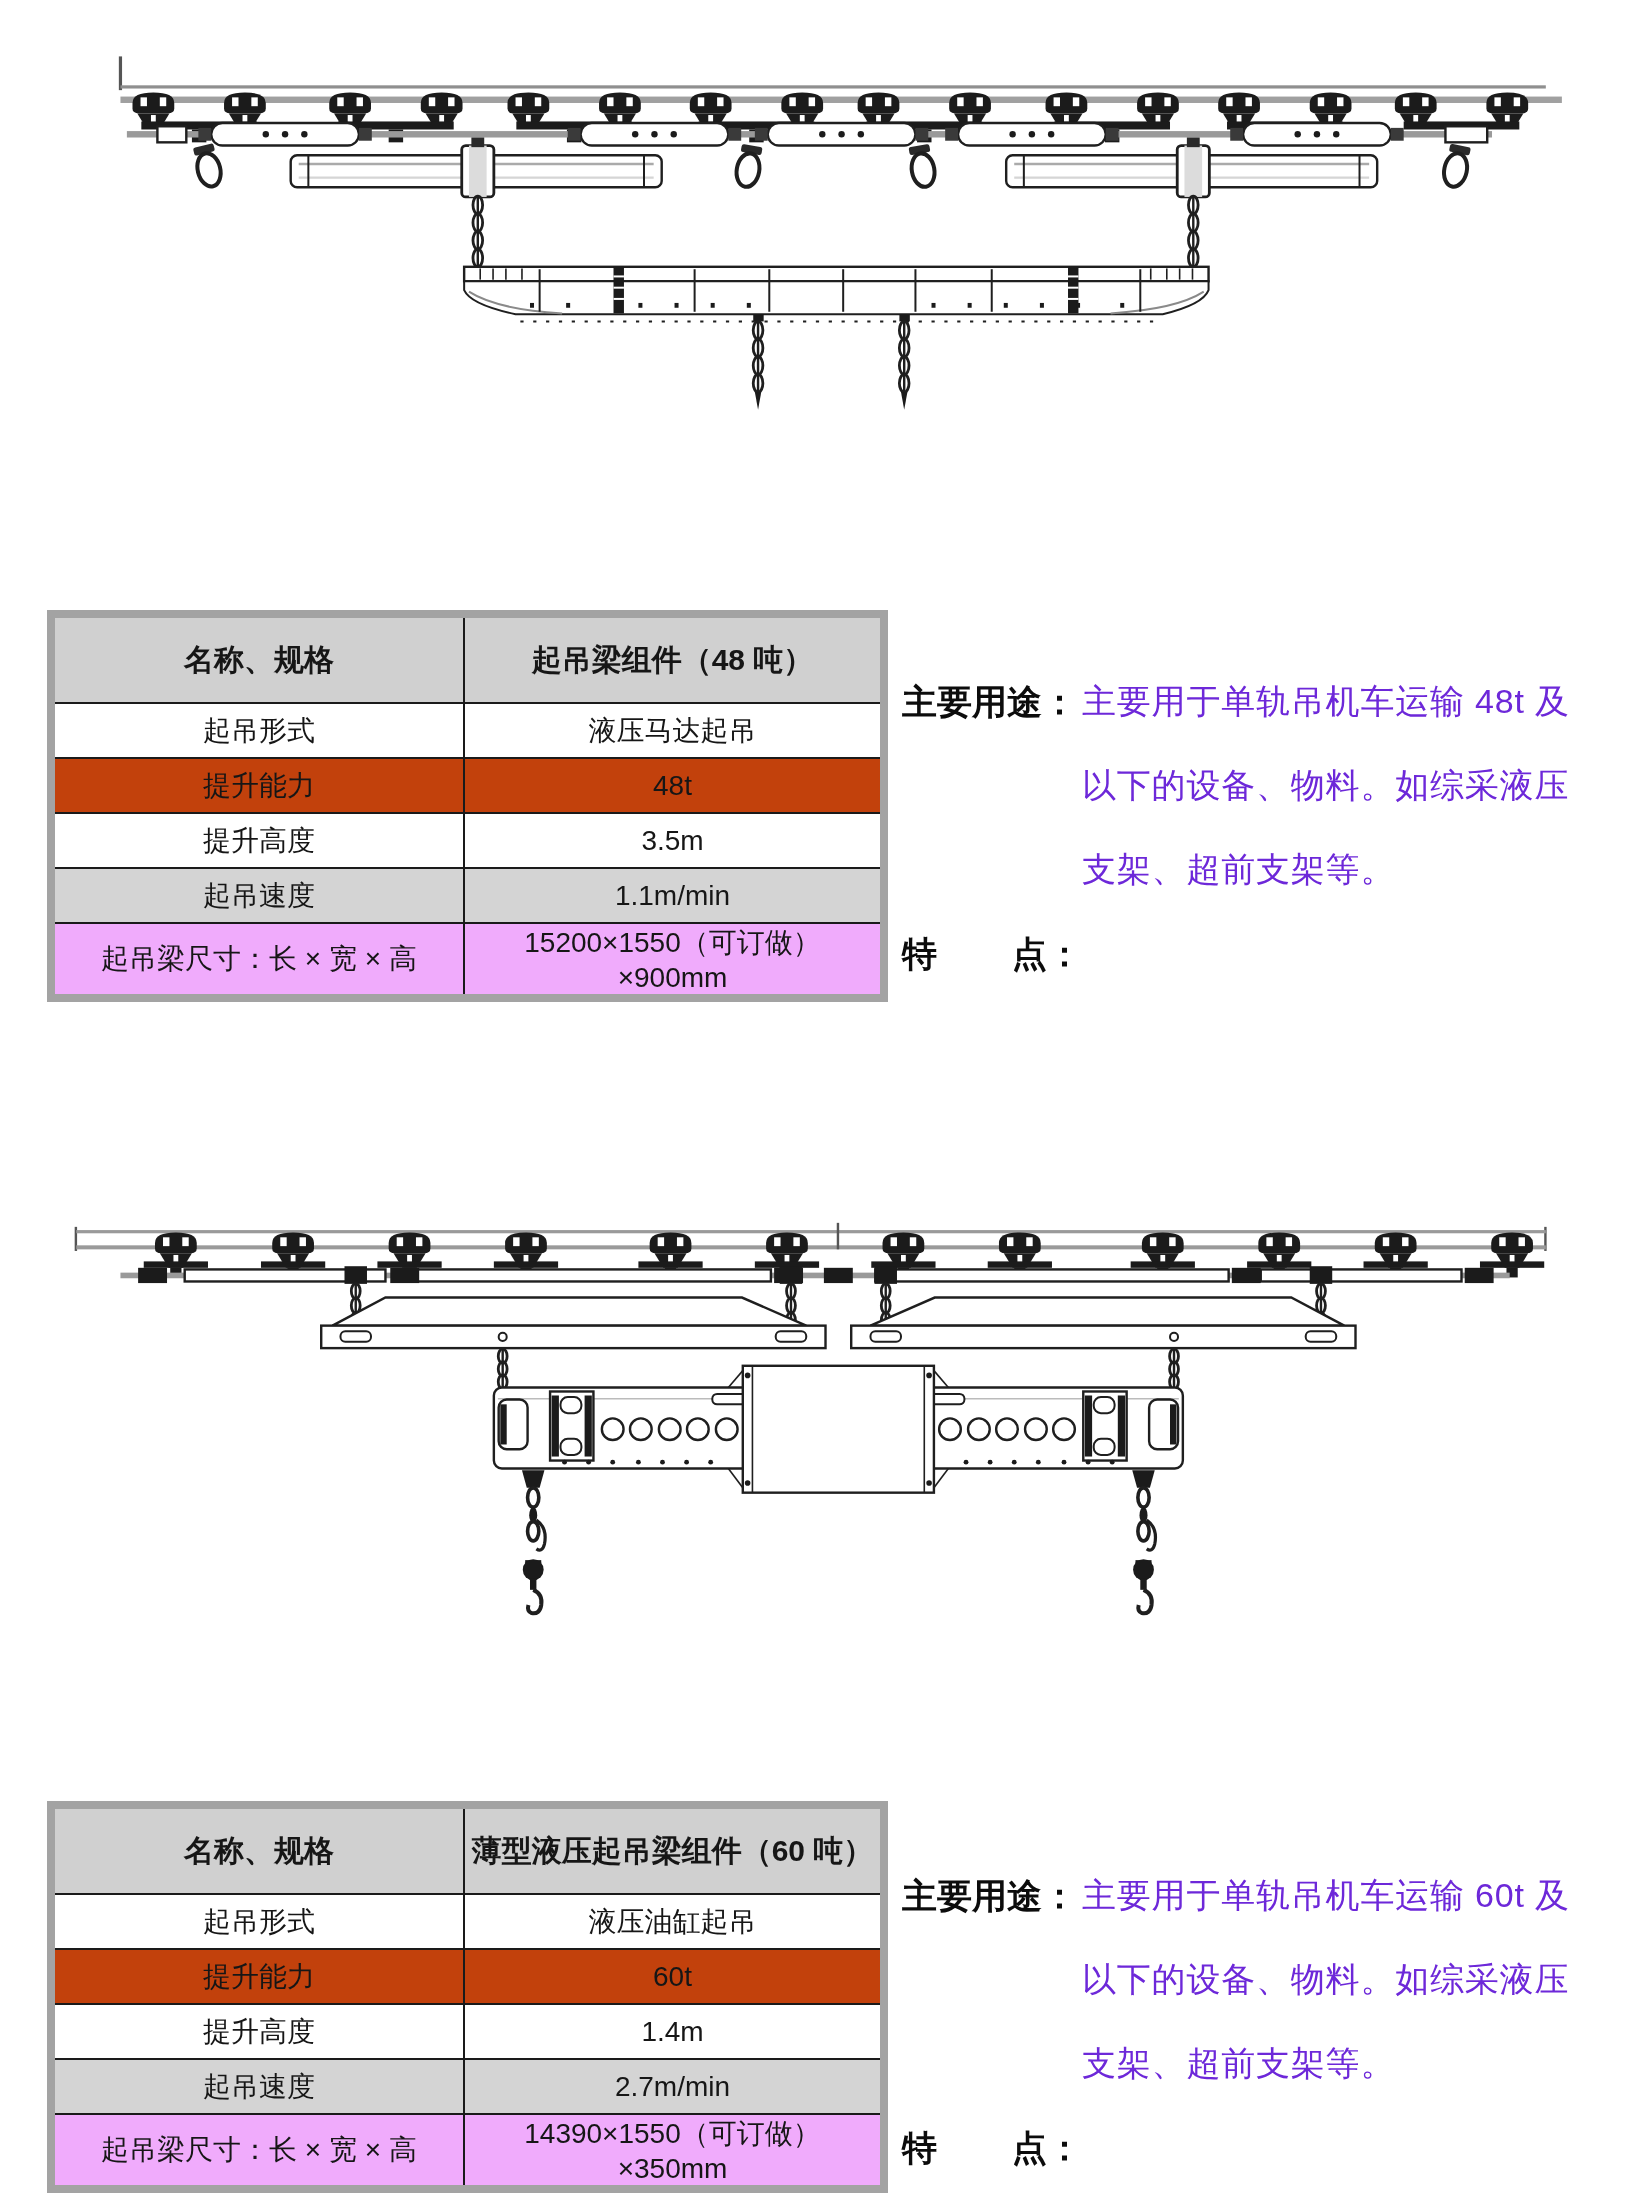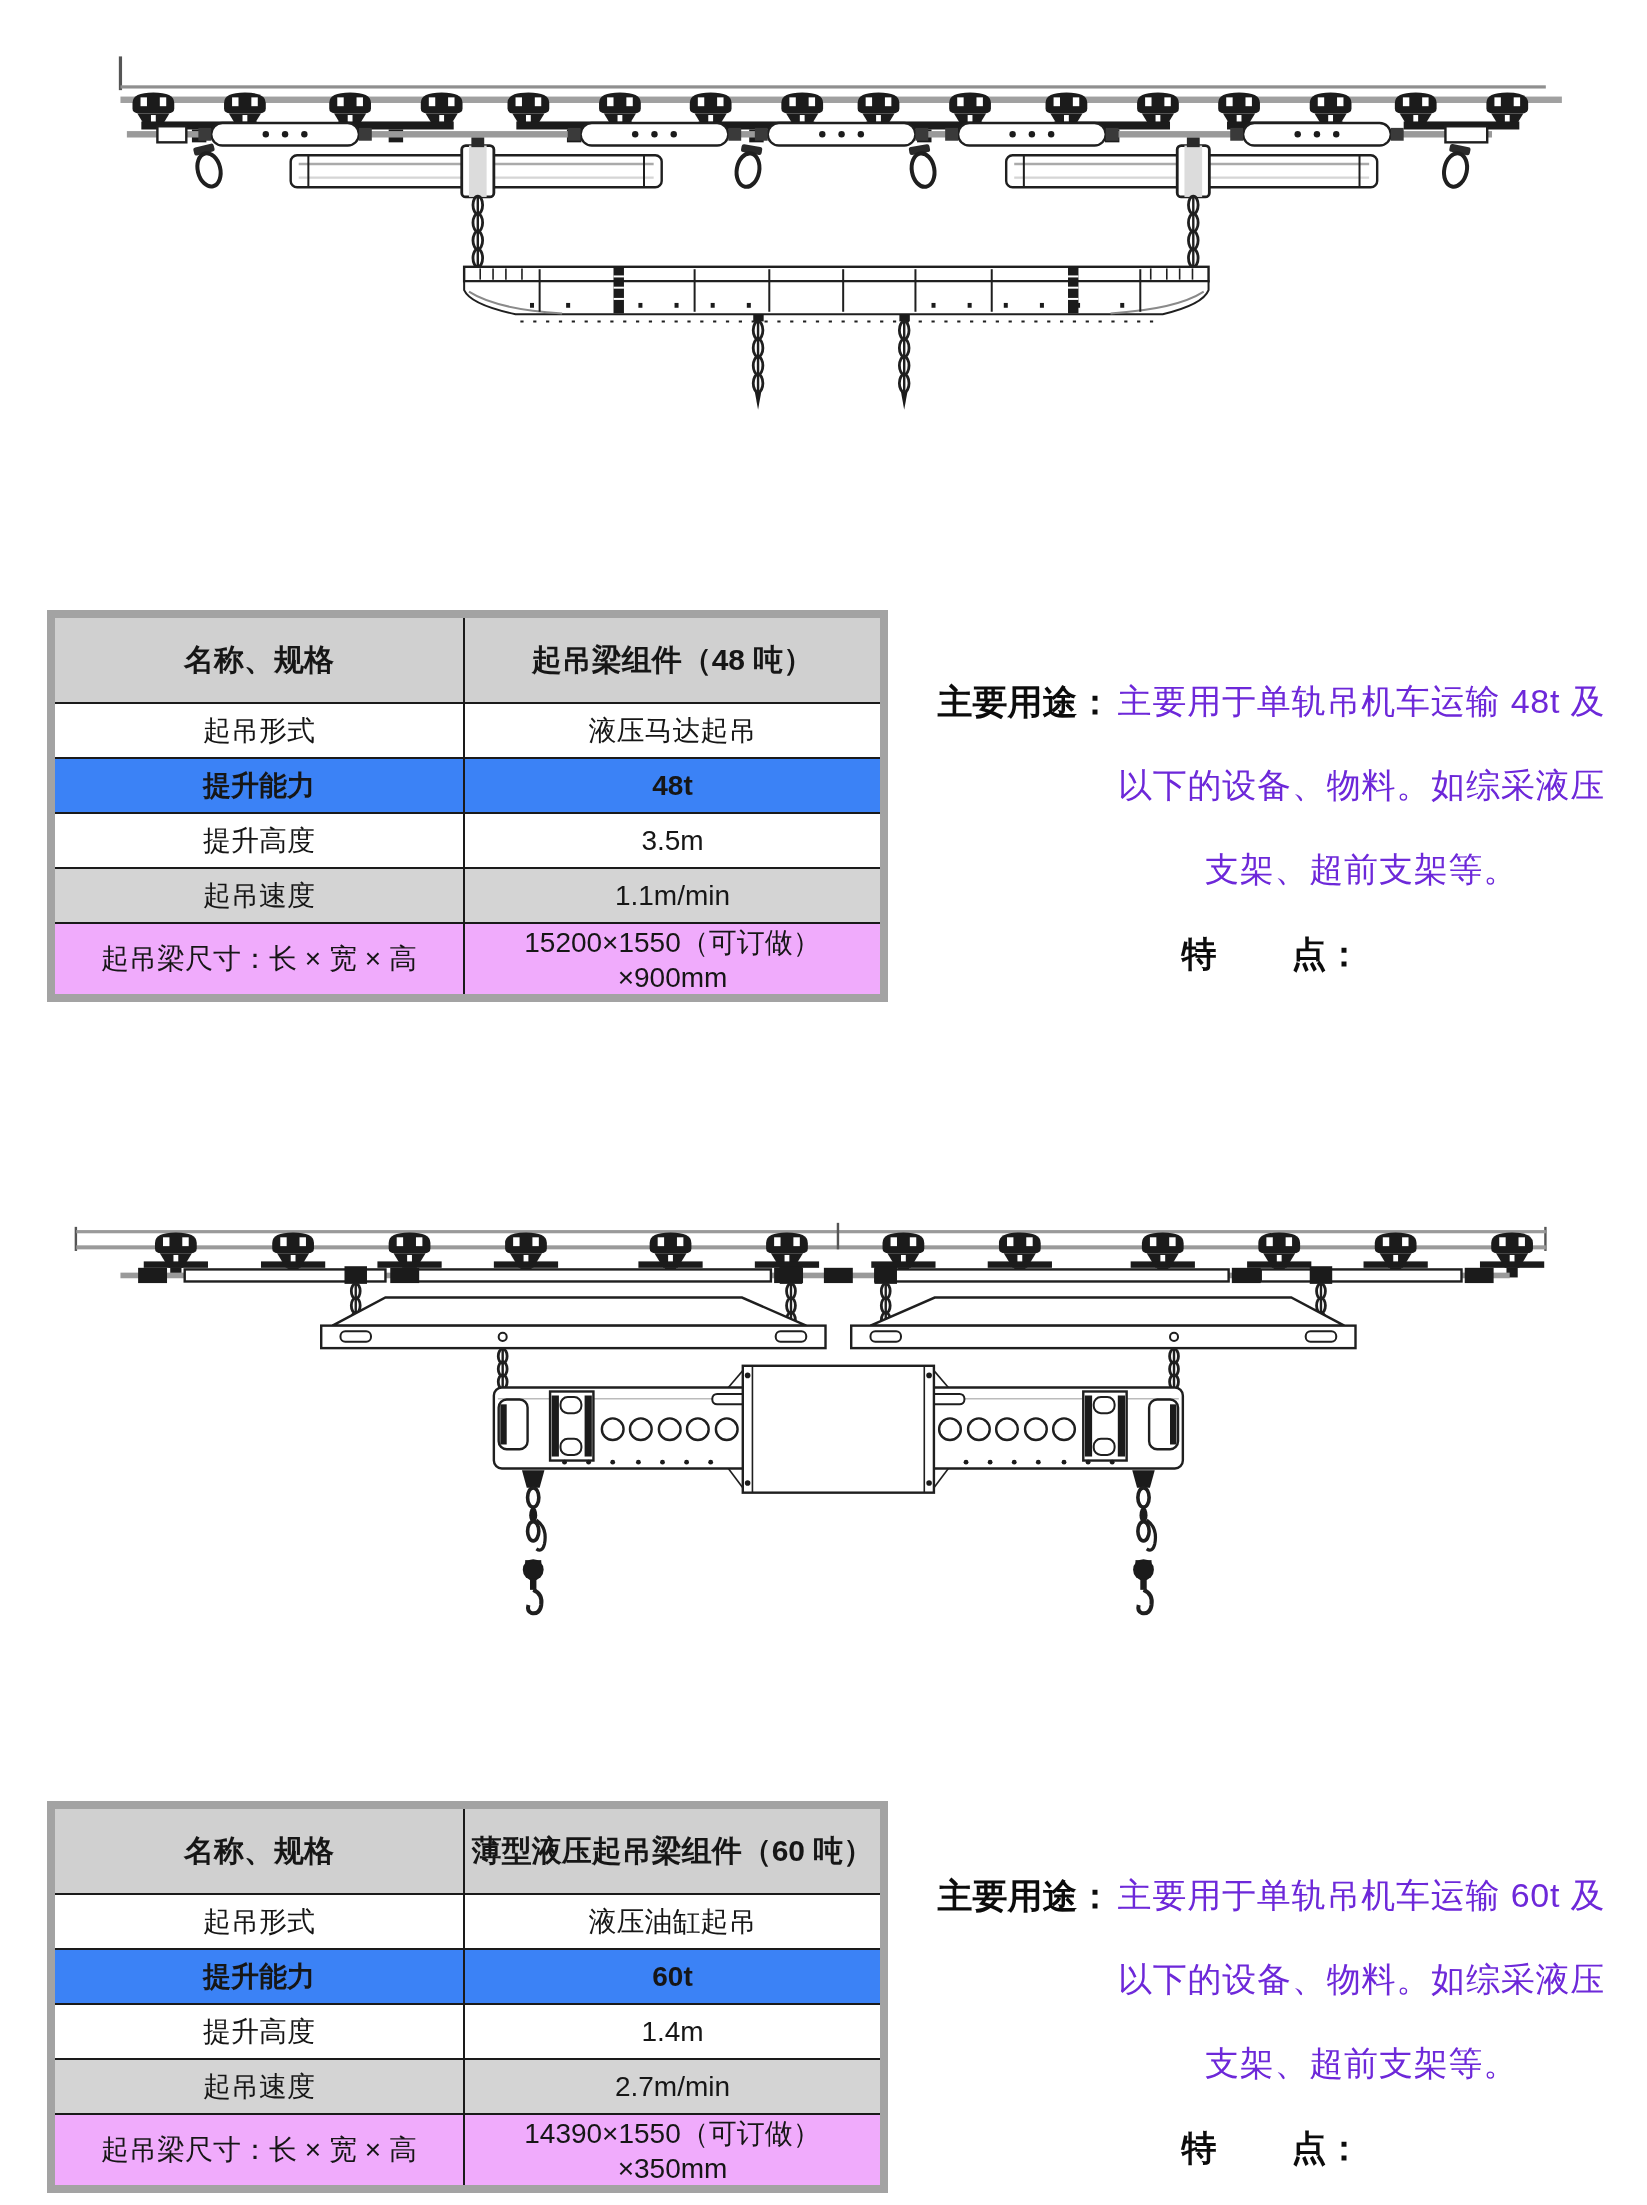--- a/index.html
+++ b/index.html
@@ -14,27 +14,27 @@
     position:absolute;left:47px;width:841px;
     border-collapse:collapse;table-layout:fixed;
     border:8px solid #a3a3a3;
   }
   .spec-table td{
     border:2.4px solid #1a1a1a;text-align:center;vertical-align:middle;
     font-size:28px;color:#161616;padding:0 6.4px;
   }
   .spec-table tr.head td{height:84px;background:#d0d0d0;font-weight:bold;font-size:30px;}
   .spec-table tr.r1 td{height:53px;background:#ffffff;}
-  .spec-table tr.r2 td{height:53px;background:#3b82f6;font-weight:bold;}
+  .spec-table tr.r2 td{height:53px;background:#c2410c;}
   .spec-table tr.r3 td{height:53px;background:#ffffff;}
   .spec-table tr.r4 td{height:53px;background:#d4d4d4;margin-top:36px;}
   .spec-table tr.r5 td{height:57px;background:#f0abfc;}
   
   .desc{position:absolute;left:902px;width:739px;}
-  .dline{height:84px;display:flex;align-items:center;white-space:nowrap;justify-content:center;}
+  .dline{height:84px;display:flex;align-items:center;white-space:nowrap;}
   .dlabel{width:180px;flex:none;font-weight:bold;font-size:35px;color:#0c0c0c;}
   .dlabel.spread{display:flex;justify-content:space-between;}
   .dtext{font-size:34px;color:#6d28d9;letter-spacing:0.8px;}
 </style>
 </head>
 <body>
 
 <svg class="drawing" style="top:0" width="1647" height="426" viewBox="0 0 2051 530">
   <defs>
     <g id="wheel">

